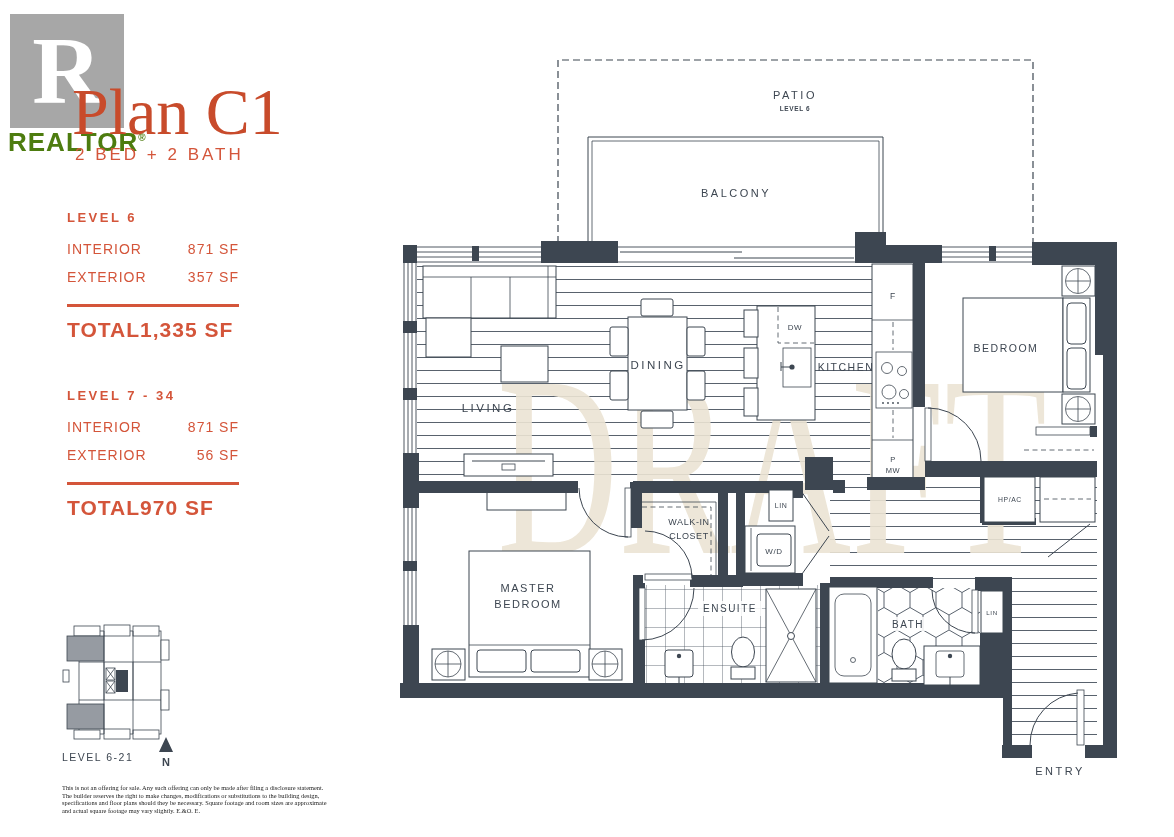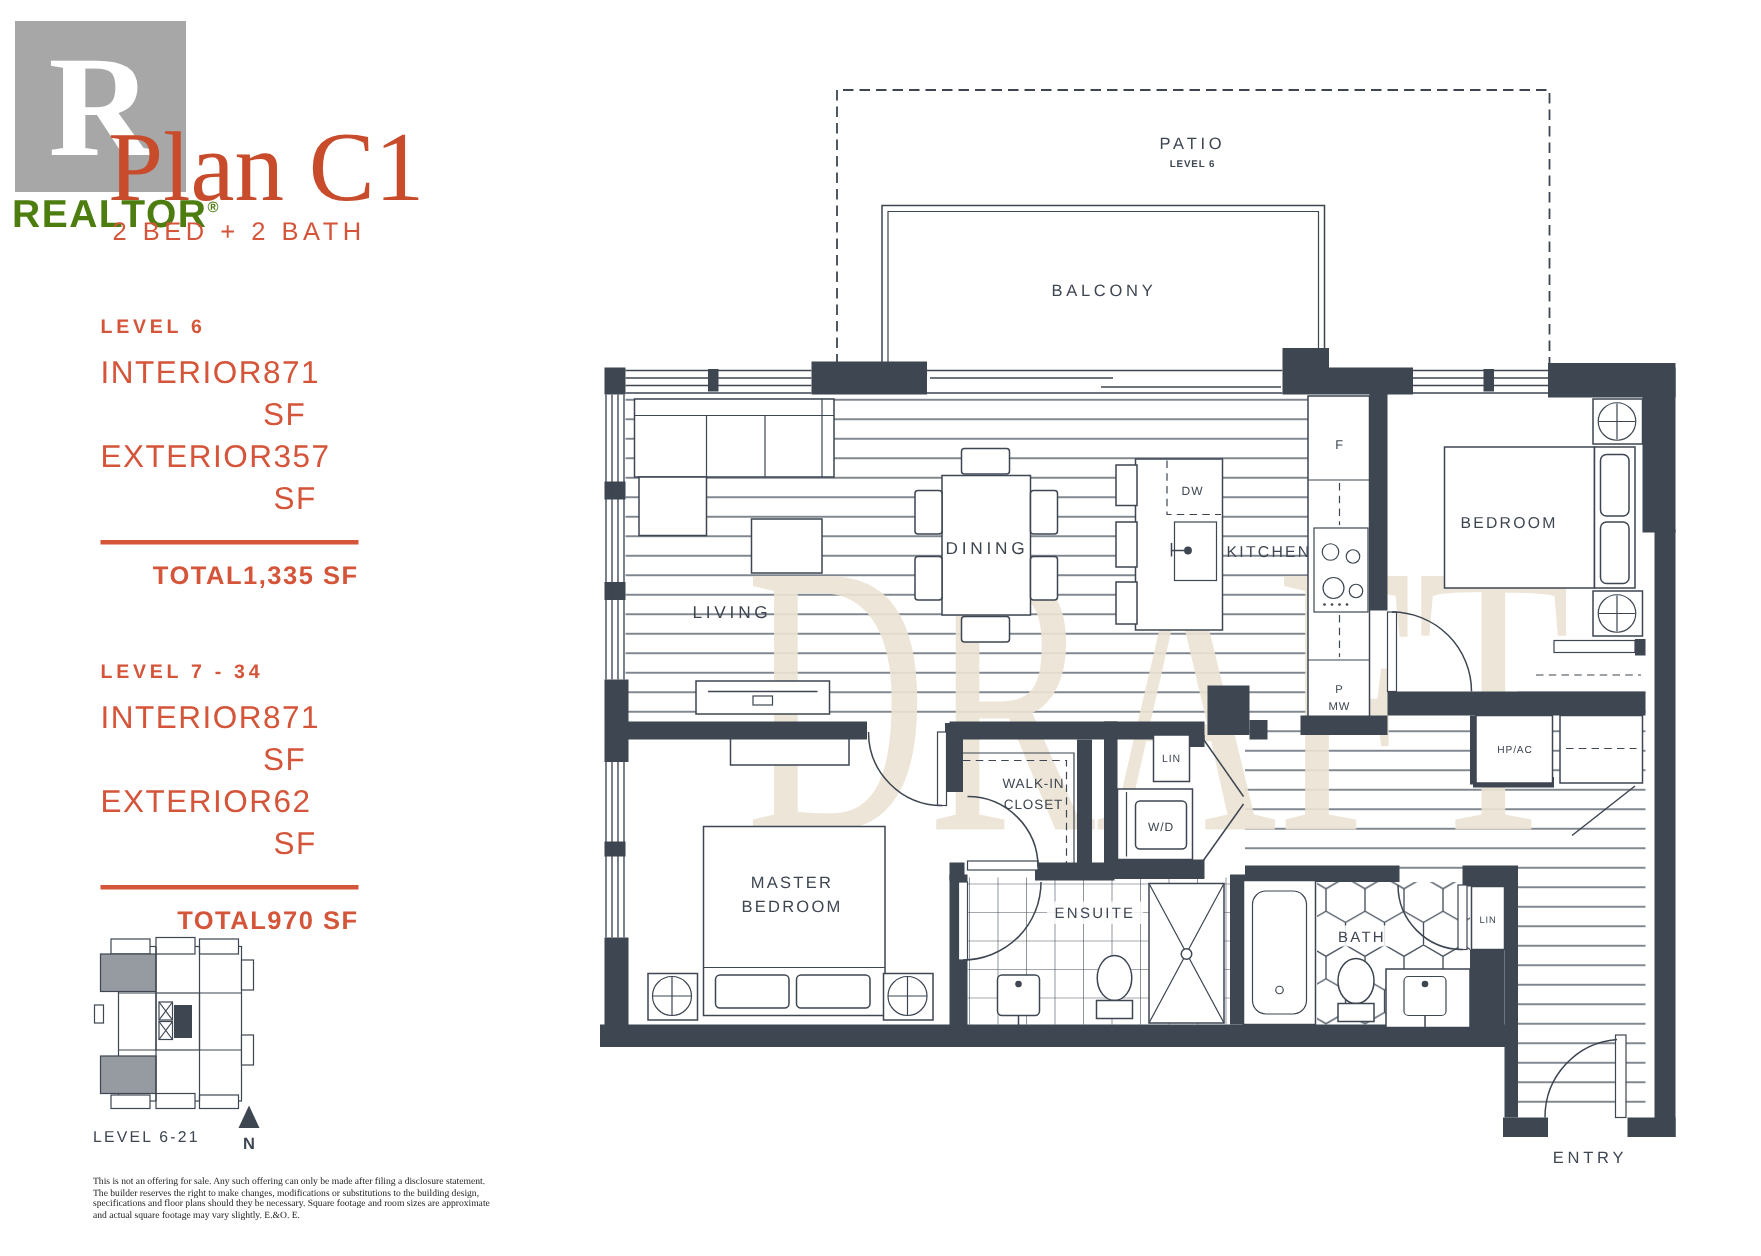--- a/index.html
+++ b/index.html
@@ -10,23 +10,23 @@
   .logo{position:absolute;left:10px;top:14px;width:114px;height:114px;background:#a7a7a7;
         display:flex;align-items:center;justify-content:center;}
   .logo-r{font-family:"Liberation Serif",serif;font-size:96px;font-weight:bold;color:#fff;line-height:1;}
   .realtor{position:absolute;left:8px;top:127px;font-size:26px;font-weight:bold;color:#4d7c0f;letter-spacing:1px;}
   .realtor sup{font-size:10px;}
   .title{position:absolute;left:72px;top:74px;font-family:"Liberation Serif",serif;font-size:66px;color:#c84b2b;}
   .subtitle{position:absolute;left:75px;top:145px;font-size:17px;letter-spacing:3px;color:#d4553a;}
   
   .stats{position:absolute;left:67px;top:210px;width:172px;color:#d4553a;}
   .lvl{font-size:13px;font-weight:bold;letter-spacing:2.5px;margin-bottom:10px;}
-  .srow{display:flex;justify-content:space-between;font-size:21px;letter-spacing:1px;line-height:28px;}
+  .srow{display:flex;justify-content:space-between;font-size:14px;letter-spacing:1px;line-height:28px;}
   .sdiv{height:3px;background:#d4553a;margin:13px 0 11px;}
-  .stot{display:flex;justify-content:flex-end;font-size:17px;font-weight:bold;letter-spacing:1px;}
+  .stot{display:flex;justify-content:flex-start;font-size:21px;font-weight:bold;letter-spacing:1px;}
   .blockgap{height:46px;}
   
   .disclaimer{position:absolute;left:62px;top:784px;width:278px;
               font-family:"Liberation Serif",serif;font-size:6.4px;line-height:7.6px;color:#1c1c1c;}
   
   .plan{position:absolute;left:0;top:0;}
   .wall{fill:#3d4651;}
   .ln{stroke:#3d4651;stroke-width:1;fill:none;}
   .lnw{stroke:#3d4651;stroke-width:1;fill:#fff;}
   .thin{stroke-width:0.8;}
@@ -69,21 +69,21 @@
     </div>
     <div class="blockgap"></div>
     <div>
       <div class="lvl">LEVEL 7 - 34</div>
       <div class="srow">
         <span>INTERIOR</span>
         <span>871 SF</span>
       </div>
       <div class="srow">
         <span>EXTERIOR</span>
-        <span>62 SF</span>
+        <span>56 SF</span>
       </div>
       <div class="sdiv"></div>
       <div class="stot">
         <span>TOTAL</span>
         <span>970 SF</span>
       </div>
     </div>
   </div>
 
   <div class="disclaimer">

